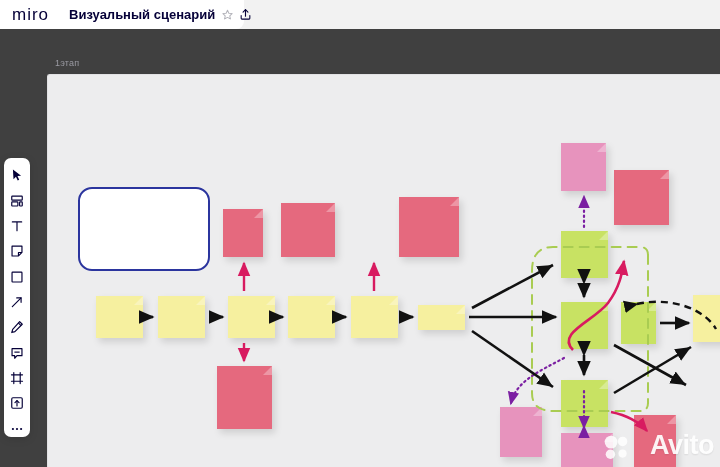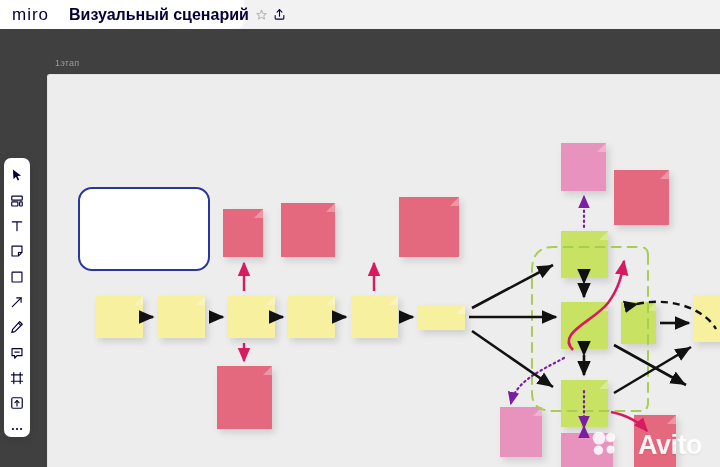--- a/index.html
+++ b/index.html
@@ -21,21 +21,21 @@
     z-index: 40;
   }
   .miro-logo {
     font-size: 17px; letter-spacing: 1px;
     color: #050038; font-weight: 400;
     padding: 0 11px 0 12px;
     user-select: none;
   }
   .tb-sep { width: 1px; height: 18px; background: #e3e3e6; }
   .board-title {
-    font-size: 16px; font-weight: 700; color: #050038;
+    font-size: 13px; font-weight: 700; color: #050038;
     padding: 0 7px 0 9px; white-space: nowrap;
   }
   .ico-btn {
     width: 20px; height: 20px;
     display: flex; align-items: center; justify-content: center;
   }
   .star-ico svg { width: 11px; height: 11px; }
   .share-ico { margin-left: 6px; }
   .share-ico svg { width: 13px; height: 13px; }
 
@@ -105,22 +105,22 @@
   }
   .tool {
     width: 20px; height: 20px;
     display: flex; align-items: center; justify-content: center;
     color: #050038;
   }
   .tool svg { width: 14px; height: 14px; }
 
   
   .watermark {
-    position: absolute; right: 18px; bottom: 6px;
-    display: flex; align-items: flex-start; gap: 20px;
+    position: absolute; right: 6px; bottom: 6px;
+    display: flex; align-items: flex-end; gap: 20px;
     z-index: 25;
     opacity: .92;
   }
   .wm-text {
     font-size: 27px; font-weight: 700; color: #ffffff;
     letter-spacing: -0.5px;
     text-shadow: 0 1px 2px rgba(0,0,0,0.10);
   }
   .wm-mark { width: 27px; height: 27px; }
 </style>

